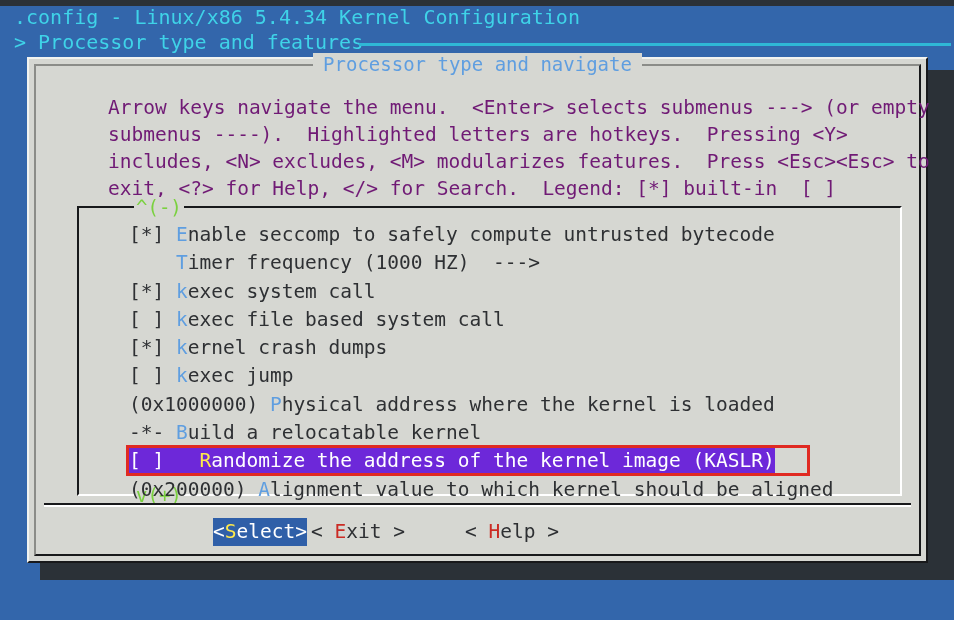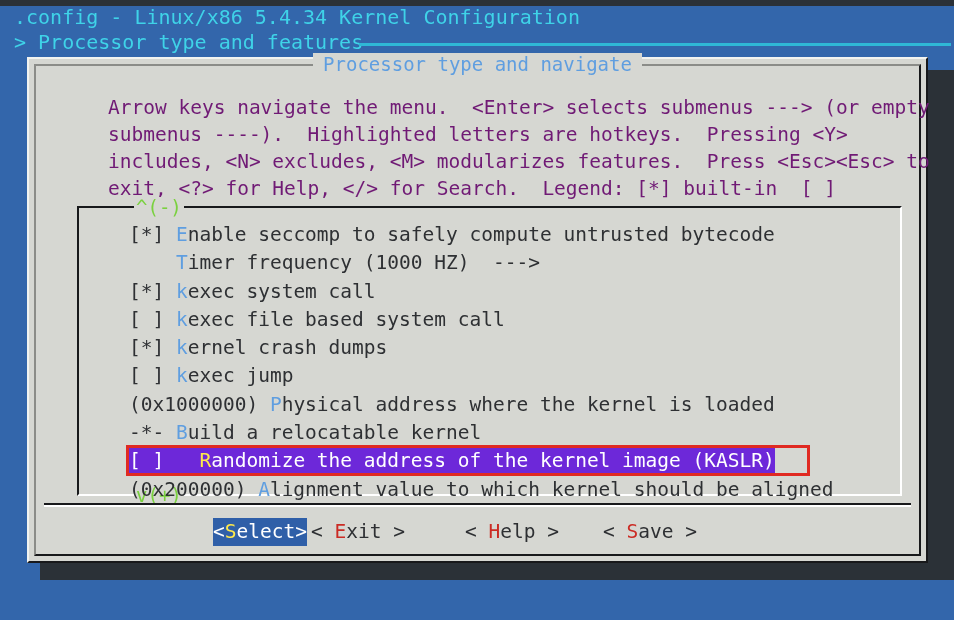--- a/index.html
+++ b/index.html
@@ -262,20 +262,19 @@
         <div class="scroll-up">^(-)</div>
         <div class="scroll-dn">v(+)</div>
         <div class="rows" id="rows"><div class="row"><span>[*] </span><span class="hot">E</span><span>nable seccomp to safely compute untrusted bytecode</span></div><div class="row"><span>    </span><span class="hot">T</span><span>imer frequency (1000 HZ)  ---&gt;</span></div><div class="row"><span>[*] </span><span class="hot">k</span><span>exec system call</span></div><div class="row"><span>[ ] </span><span class="hot">k</span><span>exec file based system call</span></div><div class="row"><span>[*] </span><span class="hot">k</span><span>ernel crash dumps</span></div><div class="row"><span>[ ] </span><span class="hot">k</span><span>exec jump</span></div><div class="row"><span>(0x1000000) </span><span class="hot">P</span><span>hysical address where the kernel is loaded</span></div><div class="row"><span>-*- </span><span class="hot">B</span><span>uild a relocatable kernel</span></div><div class="sel-wrap"><div class="row sel"><span>[ ]   </span><span class="hot">R</span><span>andomize the address of the kernel image (KASLR)</span></div><div class="sel-box"></div></div><div class="row"><span>(0x200000) </span><span class="hot">A</span><span>lignment value to which kernel should be aligned</span></div></div>
       </div>
 
       <div class="divider"></div>
       <div class="btnbar" id="btnbar">
           <div class="btn active" style="left: 131px; margin-left: 46px;"><span>&lt;</span><span class="bhot">S</span><span>elect&gt;</span></div>
           <div class="btn" style="left: 275px;"><span>&lt; </span><span class="bhot">E</span><span>xit &gt;</span></div>
           <div class="btn" style="left: 421px; margin-left: 8px;"><span>&lt; </span><span class="bhot">H</span><span>elp &gt;</span></div>
-          <div class="btn" style="left: 567px;"><span>&lt; </span><span class="bhot">S</span><span>ave &gt;</span></div>
         </div>
 
     </div>
   </div>
 
 
 </div>
 
 </body></html>

